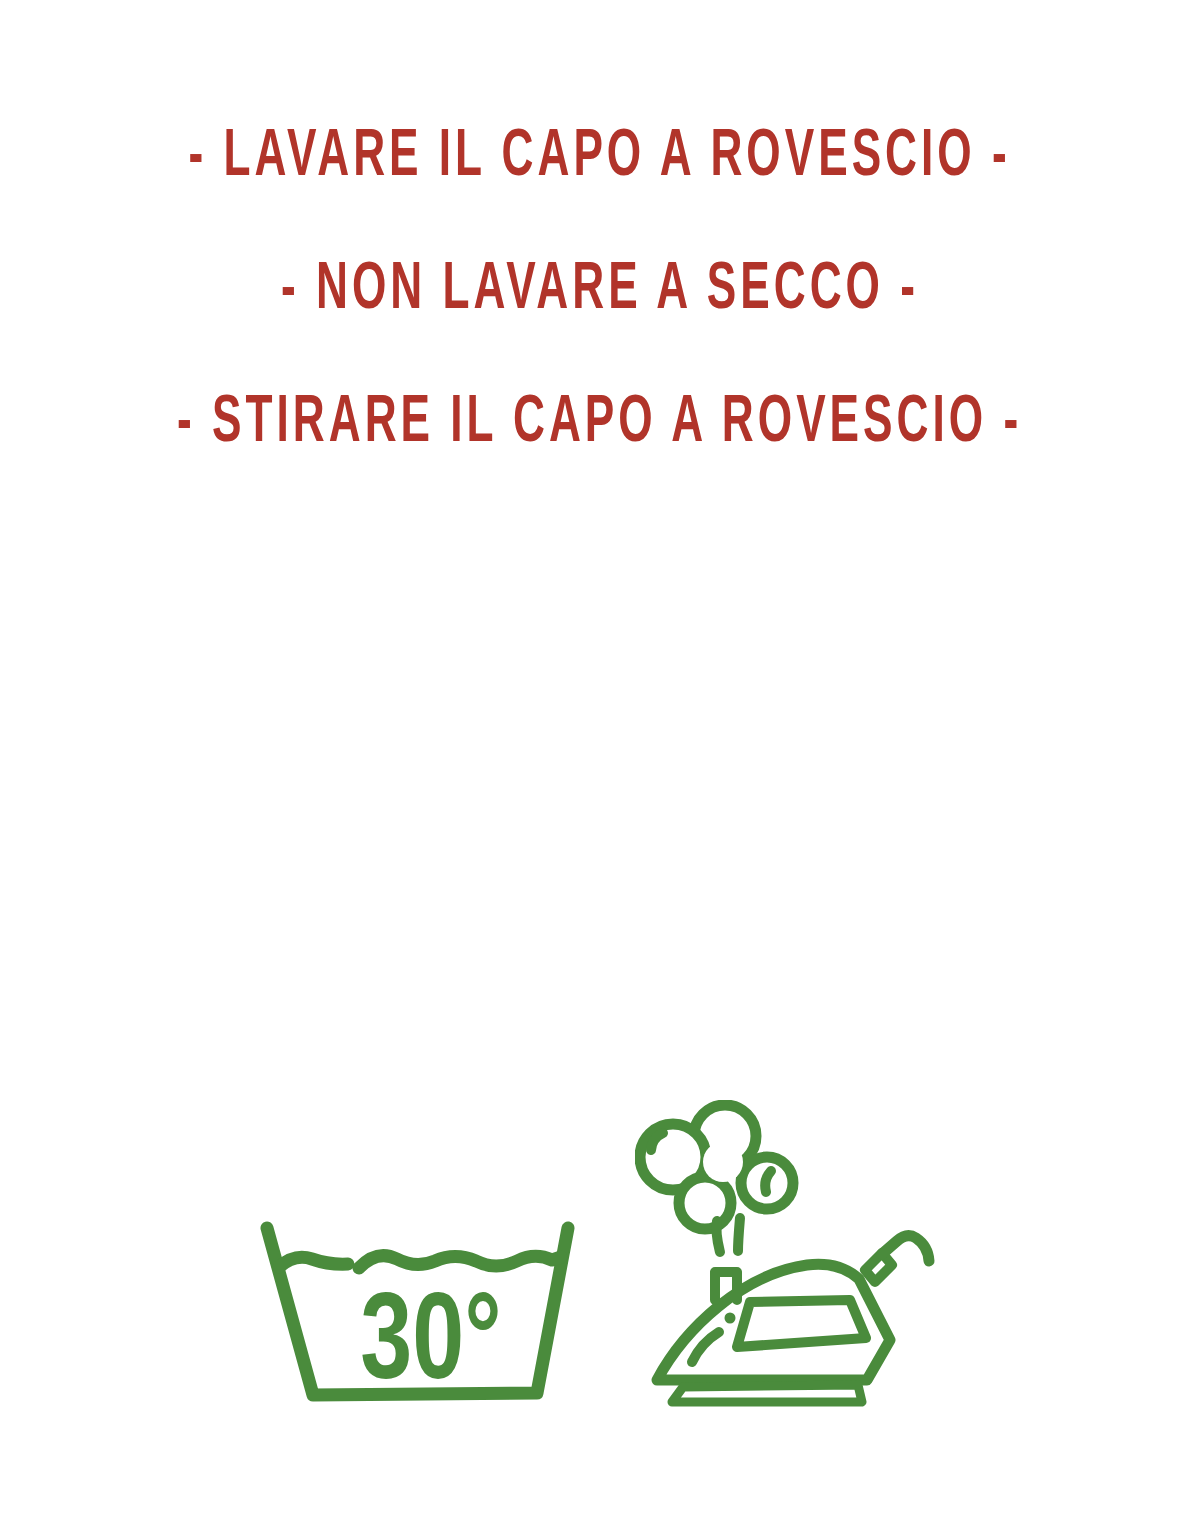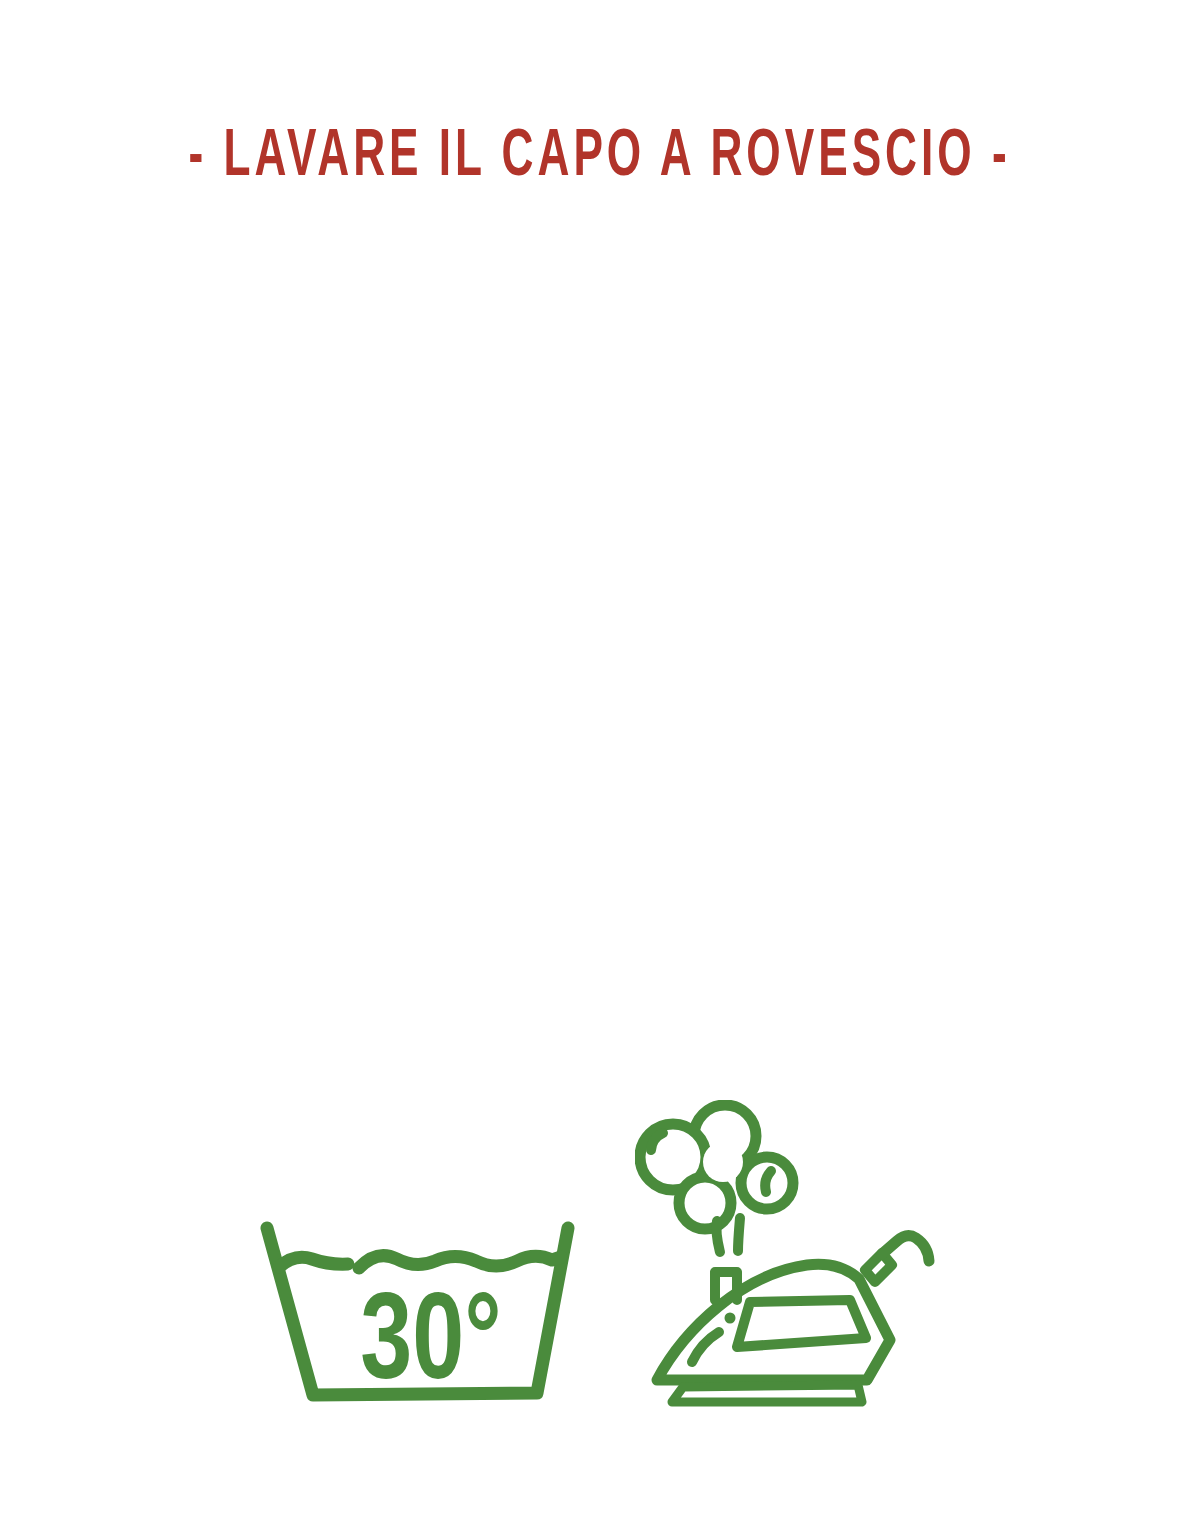--- a/index.html
+++ b/index.html
@@ -59,20 +59,26 @@
 </style>
 </head>
 <body>
 
 <div class="canvas">
 
   <div class="instructions">
     <div class="care-line">
       <span>- LAVARE IL CAPO A ROVESCIO -</span>
     </div>
+    <div class="care-line">
+      <span>- NON LAVARE A SECCO -</span>
+    </div>
+    <div class="care-line">
+      <span>- STIRARE IL CAPO A ROVESCIO -</span>
+    </div>
   </div>
 
   <svg class="basin-icon" viewBox="0 0 330 200">
     <path class="stroke" stroke-width="13" d="M 12 13 L 58 180 L 282 178 L 313 13"></path>
     <path class="stroke" stroke-width="13" d="M 24 52 Q 40 38 57 44 Q 74 50 93 49"></path>
     <path class="stroke" stroke-width="13" d="M 104 53 Q 122 34 142 44 Q 161 54 180 46 Q 200 37 221 46 Q 241 56 262 46 Q 280 37 297 45 L 306 42"></path>
     <text class="basin-label" text-anchor="middle" transform="translate(176,163) scale(0.76,1)">30°</text>
   </svg>
 
   <svg class="iron-icon" viewBox="0 0 310 310">

